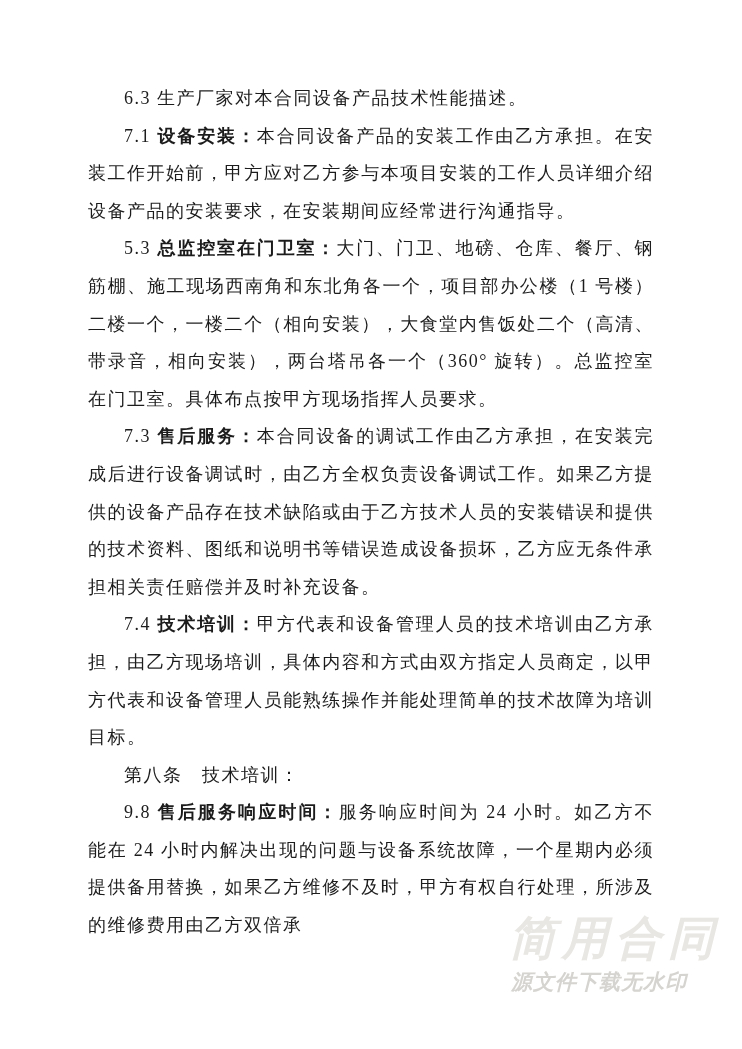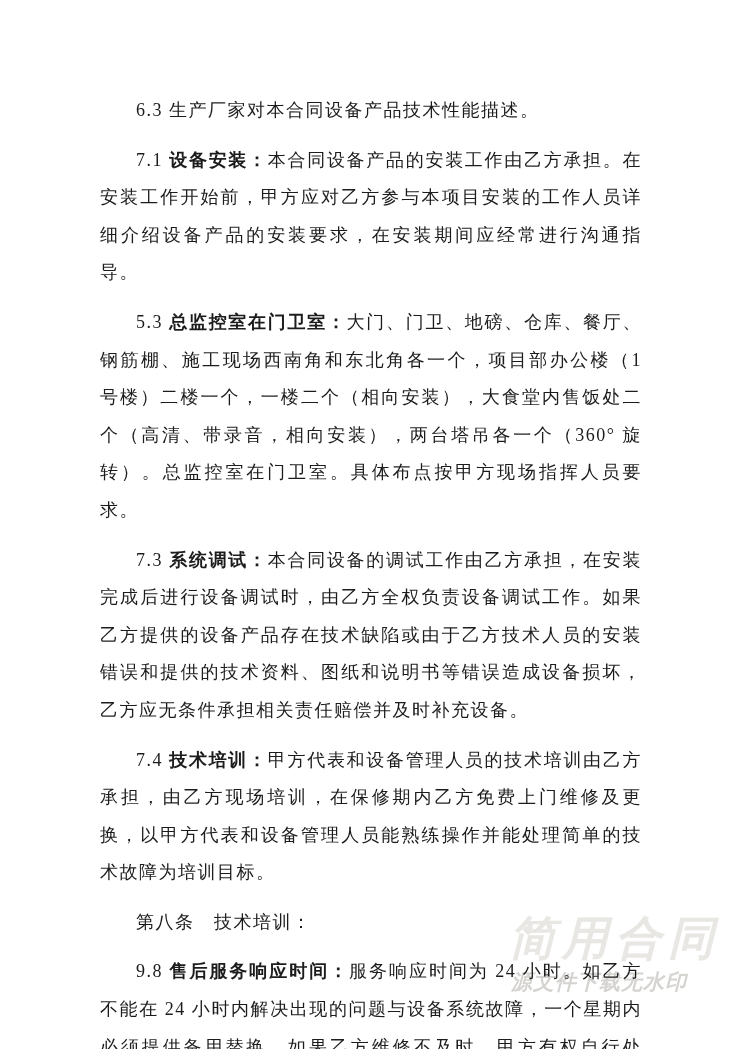--- a/index.html
+++ b/index.html
@@ -22,21 +22,21 @@
     top: 80px;
     width: 566px;
     z-index: 2;
     font-size: 18px;
     line-height: 37.6px;
     letter-spacing: 1.5px;
     text-align: justify;
     text-justify: inter-character;
   }
   .para {
-    margin: 12px;
+    margin: 0;
     text-indent: 2em;
   }
   .bold {
     font-weight: bold;
   }
   .blank {
     letter-spacing: 0;
   }
   .watermark {
     position: absolute;
@@ -66,19 +66,19 @@
 <div class="page">
 
   <div class="watermark watermark-subtitle" style="color: rgb(214, 212, 208);">源文件下载无水印</div>
 
   <div class="watermark watermark-title" style="color: rgb(233, 231, 227);">简用合同</div>
 
   <div class="doc-body">
       <p class="para"><span>6.3 生产厂家对本合同设备产品技术性能描述。</span></p>
       <p class="para"><span>7.1 </span><span class="bold">设备安装：</span><span>本合同设备产品的安装工作由乙方承担。在安装工作开始前，甲方应对乙方参与本项目安装的工作人员详细介绍设备产品的安装要求，在安装期间应经常进行沟通指导。</span></p>
       <p class="para"><span>5.3 </span><span class="bold">总监控室在门卫室：</span><span>大门、门卫、地磅、仓库、餐厅、钢筋棚、施工现场西南角和东北角各一个，项目部办公楼（1 号楼）二楼一个，一楼二个（相向安装），大食堂内售饭处二个（高清、带录音，相向安装），两台塔吊各一个（360° 旋转）。总监控室在门卫室。具体布点按甲方现场指挥人员要求。</span></p>
-      <p class="para"><span>7.3 </span><span class="bold">系统调试：</span><span>本合同设备的调试工作由乙方承担，在安装完成后进行设备调试时，由乙方全权负责设备调试工作。如果乙方提供的设备产品存在技术缺陷或由于乙方技术人员的安装错误和提供的技术资料、图纸和说明书等错误造成设备损坏，乙方应无条件承担相关责任赔偿并及时补充设备。</span></p>
-      <p class="para"><span>7.4 </span><span class="bold">技术培训：</span><span>甲方代表和设备管理人员的技术培训由乙方承担，由乙方现场培训，在保修期内乙方免费上门维修及更换，以甲方代表和设备管理人员能熟练操作并能处理简单的技术故障为培训目标。</span></p>
+      <p class="para"><span>7.3 </span><span class="bold">售后服务：</span><span>本合同设备的调试工作由乙方承担，在安装完成后进行设备调试时，由乙方全权负责设备调试工作。如果乙方提供的设备产品存在技术缺陷或由于乙方技术人员的安装错误和提供的技术资料、图纸和说明书等错误造成设备损坏，乙方应无条件承担相关责任赔偿并及时补充设备。</span></p>
+      <p class="para"><span>7.4 </span><span class="bold">技术培训：</span><span>甲方代表和设备管理人员的技术培训由乙方承担，由乙方现场培训，具体内容和方式由双方指定人员商定，以甲方代表和设备管理人员能熟练操作并能处理简单的技术故障为培训目标。</span></p>
       <p class="para"><span>第八条　技术培训：</span></p>
       <p class="para"><span>9.8 </span><span class="bold">售后服务响应时间：</span><span>服务响应时间为 24 小时。如乙方不能在 24 小时内解决出现的问题与设备系统故障，一个星期内必须提供备用替换，如果乙方维修不及时，甲方有权自行处理，所涉及的维修费用由乙方双倍承</span></p>
     </div>
 
 </div>
 
 </body></html>

